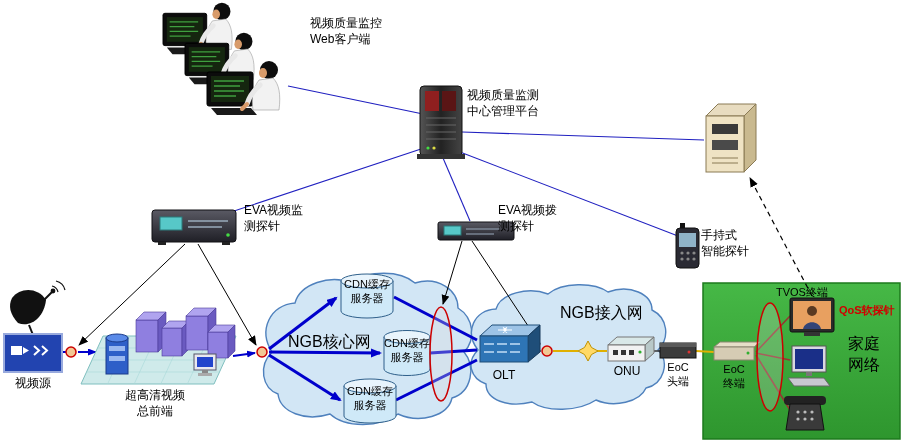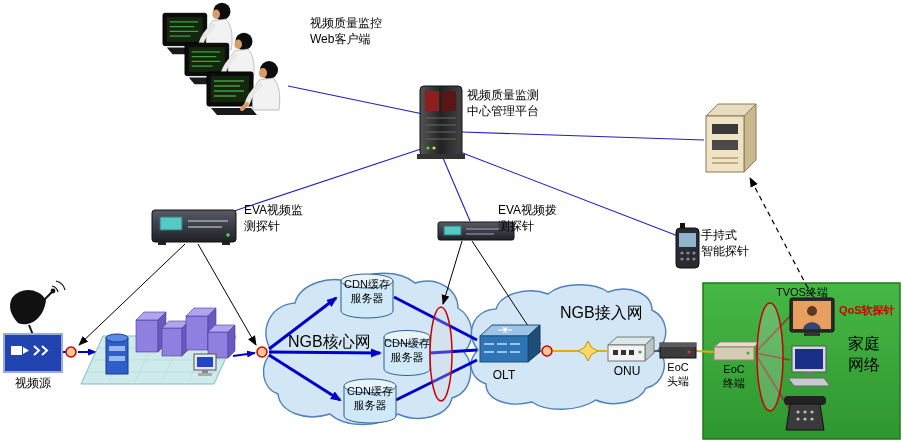--- a/index.html
+++ b/index.html
@@ -311,20 +311,22 @@
 Web客户端</div>
   <div class="lbl" style="left:467px;top:88px;">视频质量监测
 中心管理平台</div>
   <div class="lbl" style="left:244px;top:203px;">EVA视频监
 测探针</div>
   <div class="lbl" style="left:498px;top:203px;">EVA视频拨
 测探针</div>
   <div class="lbl" style="left:701px;top:228px;">手持式
 智能探针</div>
   <div class="lbl ctr" style="left:4px;top:376px;width:58px;">视频源</div>
+  <div class="lbl ctr" style="left:100px;top:388px;width:110px;">超高清视频
+总前端</div>
   <div class="lbl big" style="left:288px;top:332px;">NGB核心网</div>
   <div class="lbl big" style="left:560px;top:303px;">NGB接入网</div>
   <div class="lbl sm ctr" style="left:341px;top:277px;width:52px;">CDN缓存
 服务器</div>
   <div class="lbl sm ctr" style="left:384px;top:336px;width:46px;">CDN缓存
 服务器</div>
   <div class="lbl sm ctr" style="left:344px;top:384px;width:52px;">CDN缓存
 服务器</div>
   <div class="lbl ctr" style="left:480px;top:368px;width:48px;">OLT</div>
   <div class="lbl ctr" style="left:604px;top:364px;width:46px;">ONU</div>

